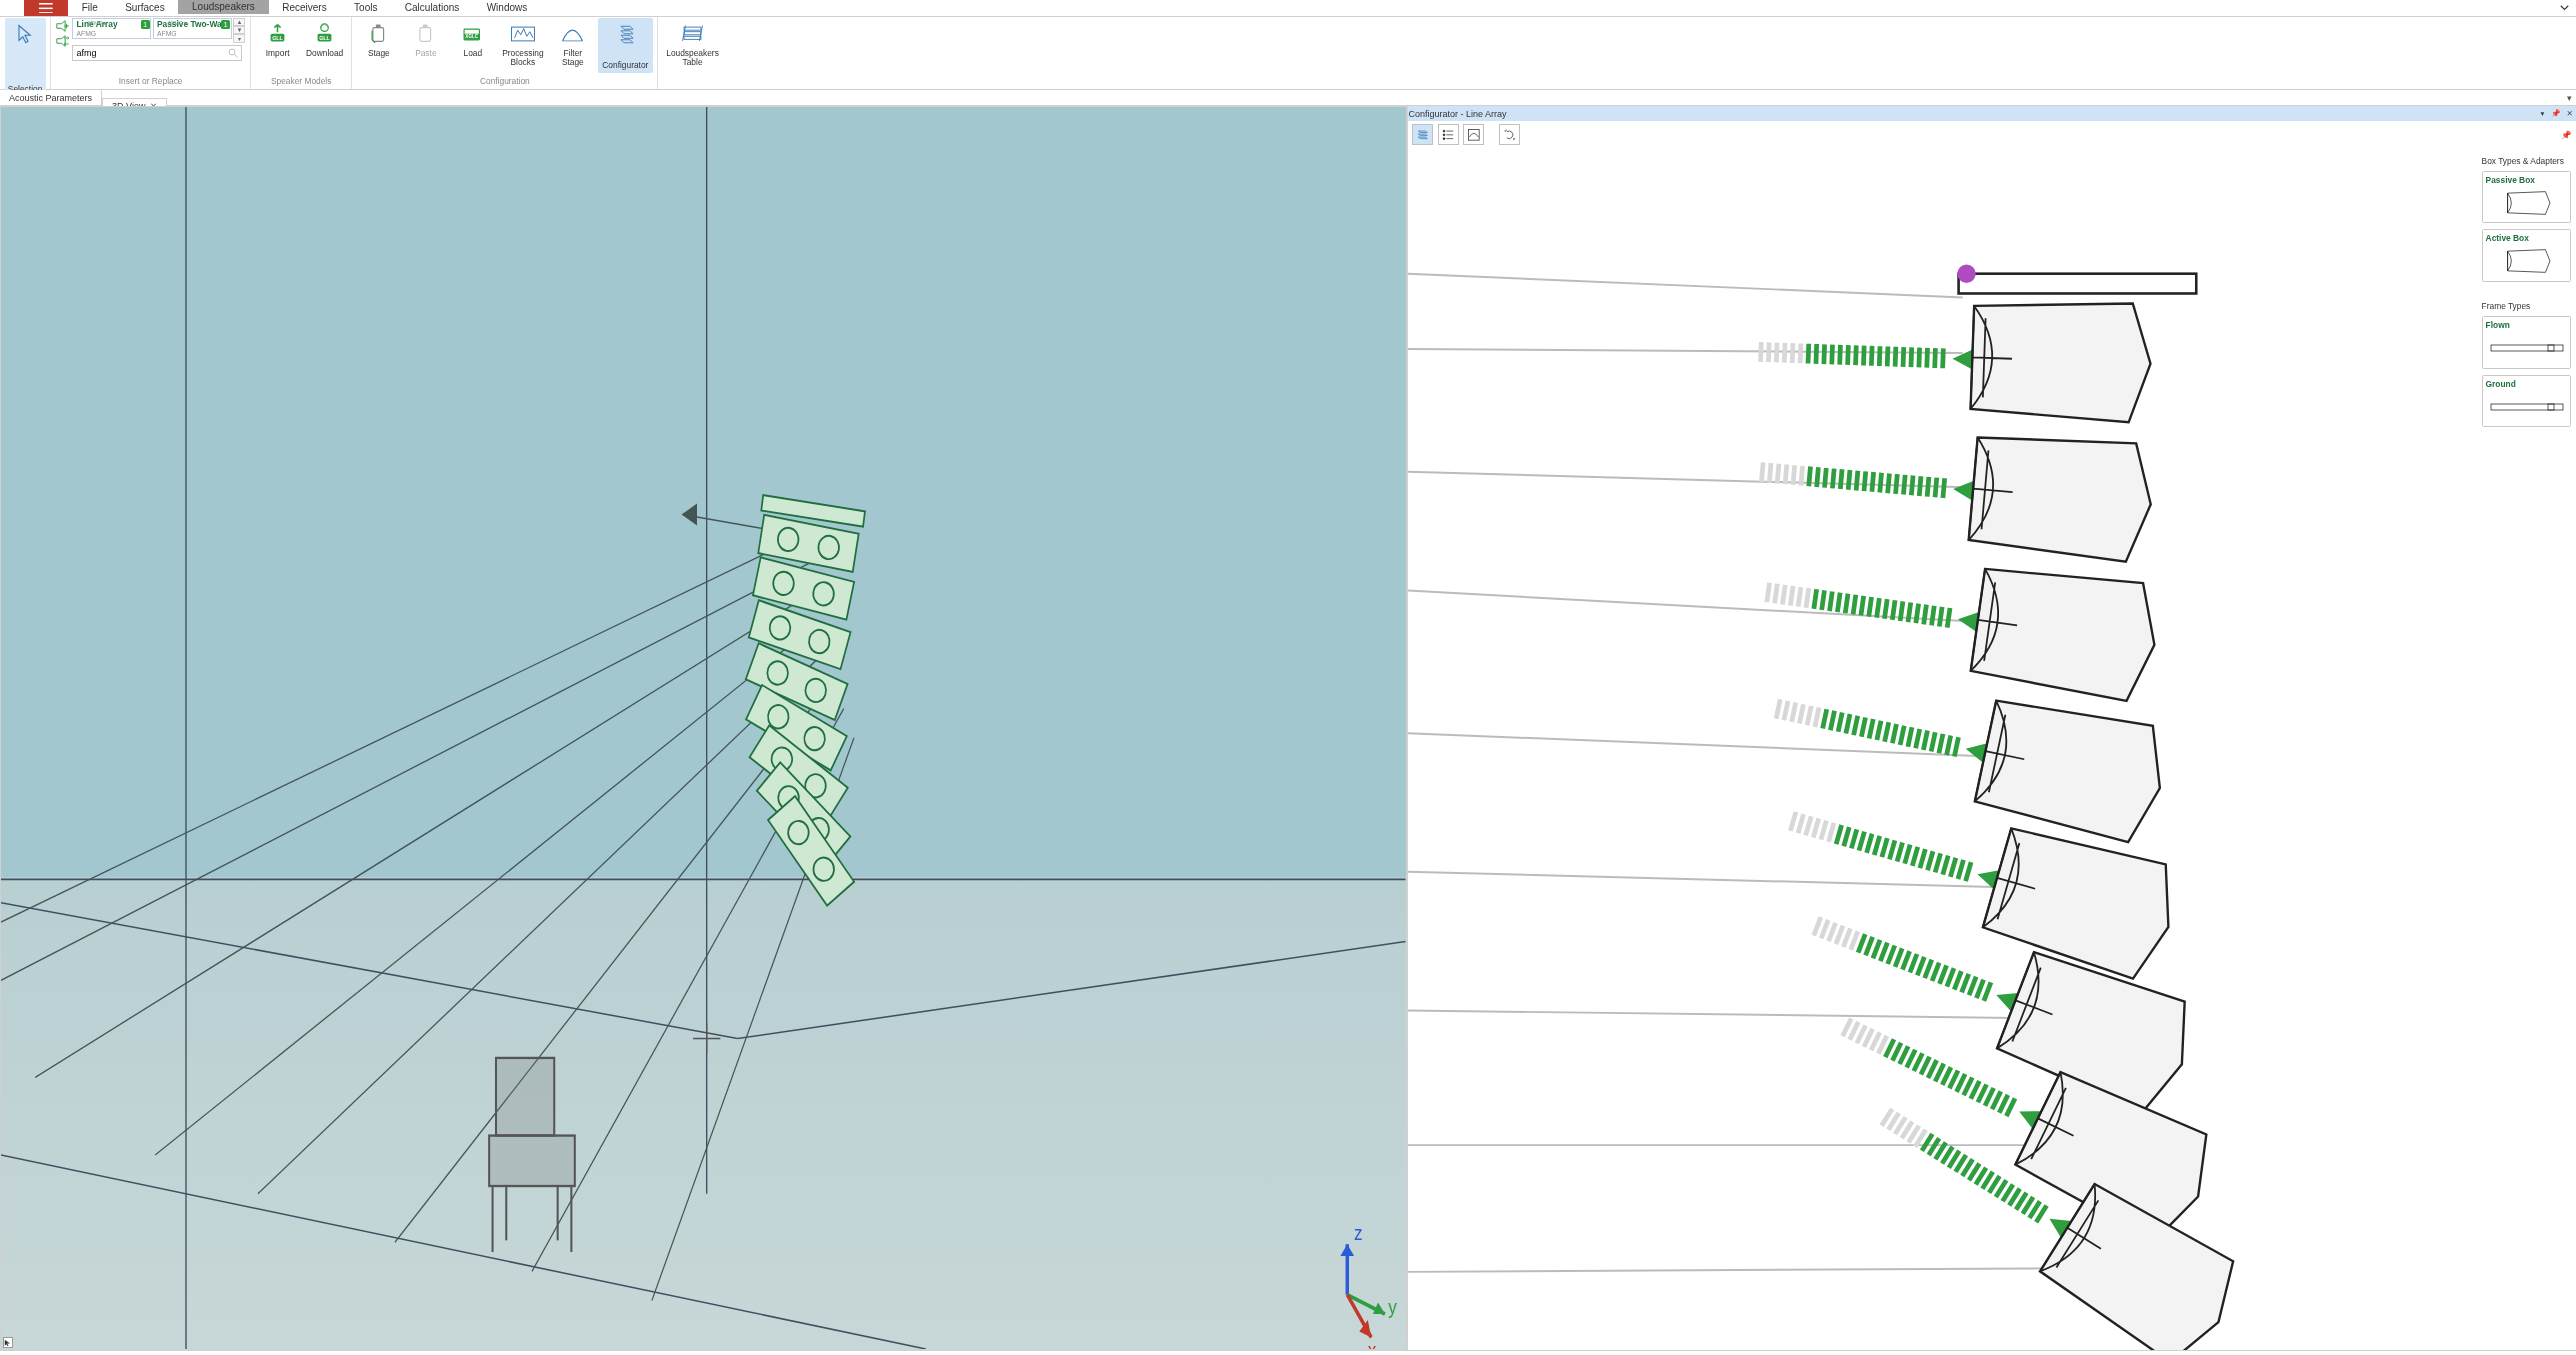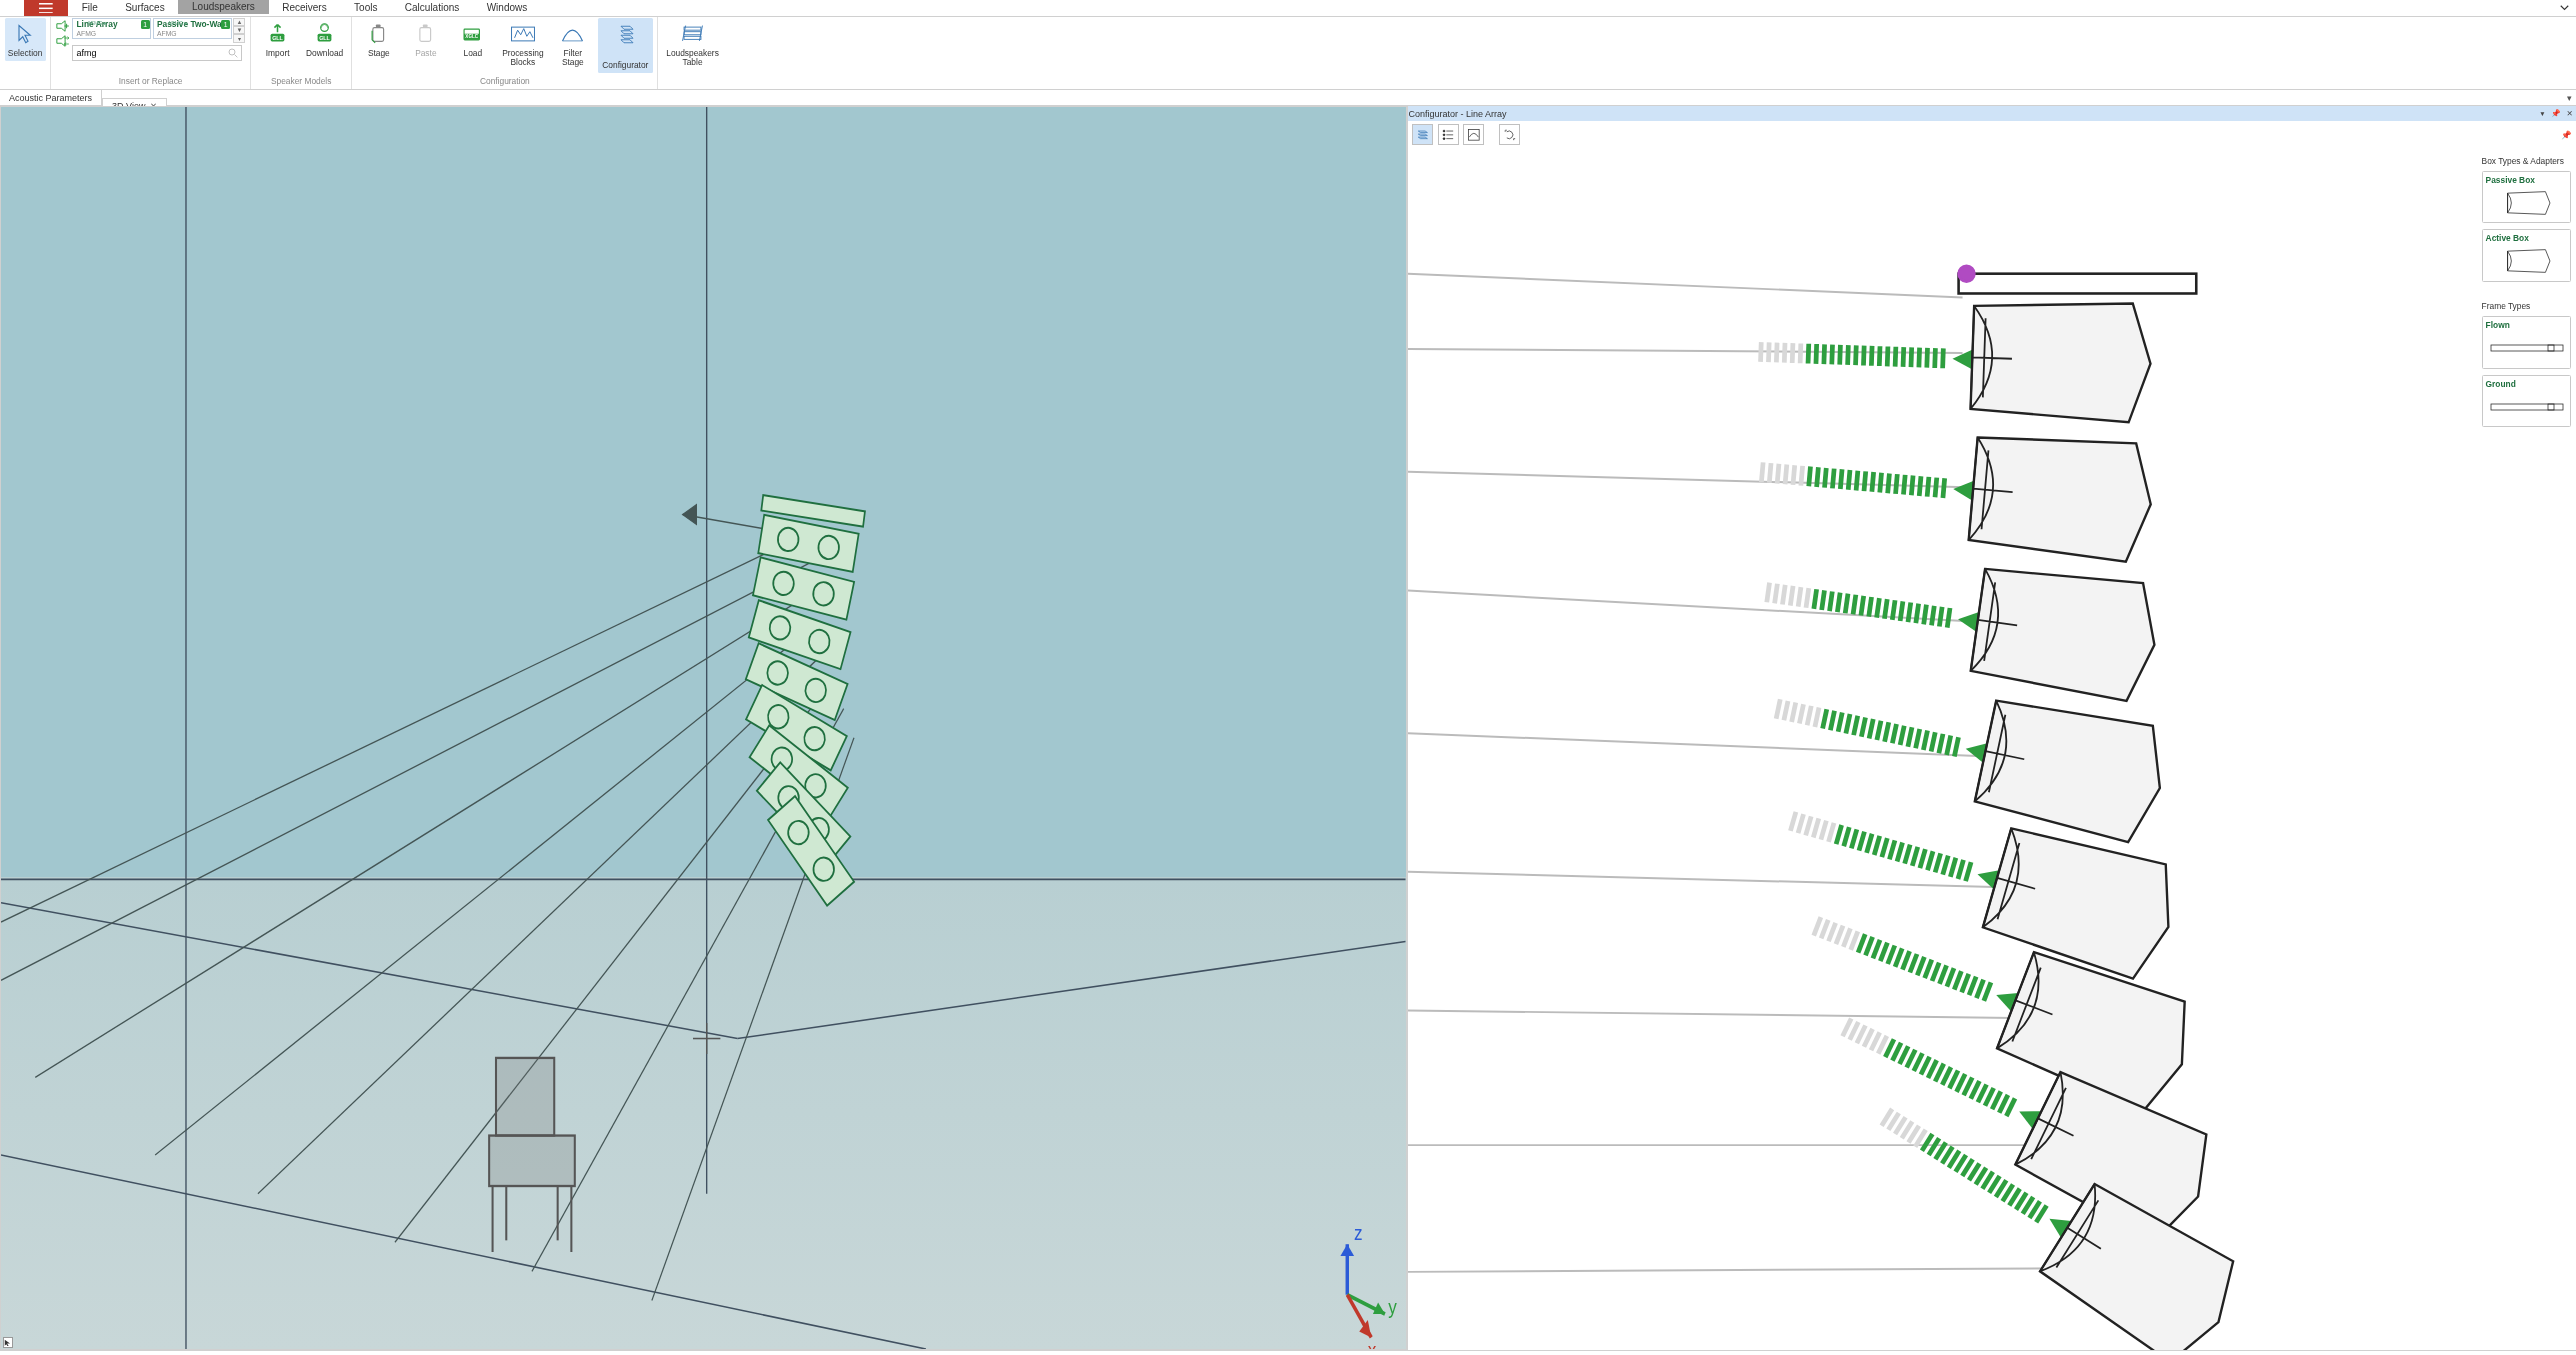--- a/index.html
+++ b/index.html
@@ -21,21 +21,21 @@
 .ribbon { display:flex; align-items:stretch; background:#fff; border-bottom:0.8px solid #d0d0d0; height: 73px; }
 .ribbon-group { display:flex; flex-direction:column; padding: 1.5px 4.6px 0 4.6px; border-right:0.8px solid #e0e0e0; }
 .ribbon-group .group-body { flex:1; display:flex; align-items:flex-start; gap:3px; }
 .ribbon-group .group-caption { text-align:center; font-size:8.4px; color:#888; padding: 1.5px 0 2.3px 0; }
 
 .big-btn { display:flex; flex-direction:column; align-items:center; justify-content:flex-start; width:44px; padding:3px 1.5px; cursor:pointer; border-radius:1.5px; }
 .big-btn.active { background:#cfe3f7; }
 .big-btn .icon { height:26px; display:flex; align-items:center; justify-content:center; }
 .big-btn .lbl { font-size:8.4px; line-height:9px; text-align:center; margin-top:1.5px; }
 
-.sel-btn { width:41px; }
+.sel-btn { width:41px;gap:36px; }
 .sel-btn.active { background:#d7e8f9; }
 
 .speaker-cards { display:flex; flex-direction:column; gap:1.5px; }
 .speaker-cards-row { display:flex; gap:1.5px; }
 .speaker-card { width:79px; height:21px; border:0.8px solid #bfcfe0; background:#fff; display:flex; align-items:center; padding:1.5px 3px; cursor:pointer; position:relative; }
 .speaker-card .txt { display:flex; flex-direction:column; line-height:9px; }
 .speaker-card .txt .name { font-size:8.4px; font-weight:600; color:#1f6f3f; }
 .speaker-card .txt .sub { font-size:6.8px; color:#888; }
 .speaker-card .badge { position:absolute; top:0.8px; right:0.8px; width:9px; height:9px; background:#2e9e3f; border-radius:1.5px; color:#fff; font-size:6.8px; display:flex; align-items:center; justify-content:center; }
 .speaker-card .tag { position:absolute; top:0.8px; left:13.7px; font-size:5.3px; color:#6a8; }

